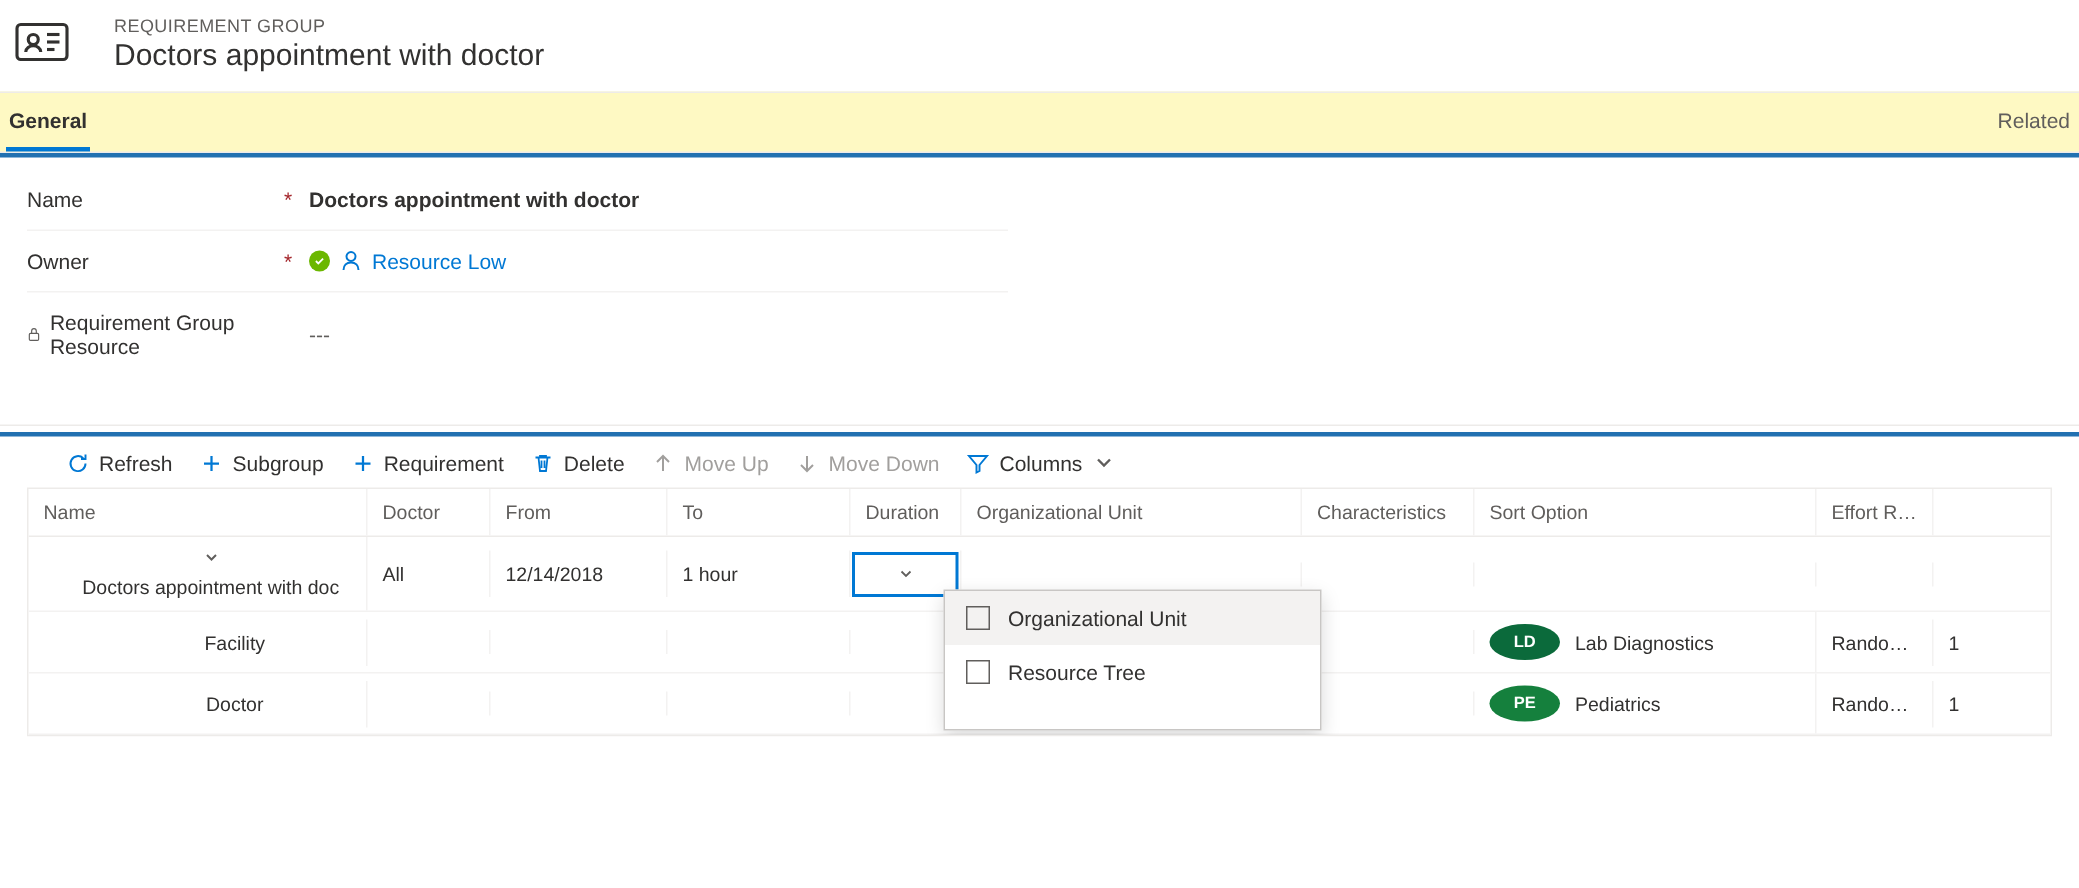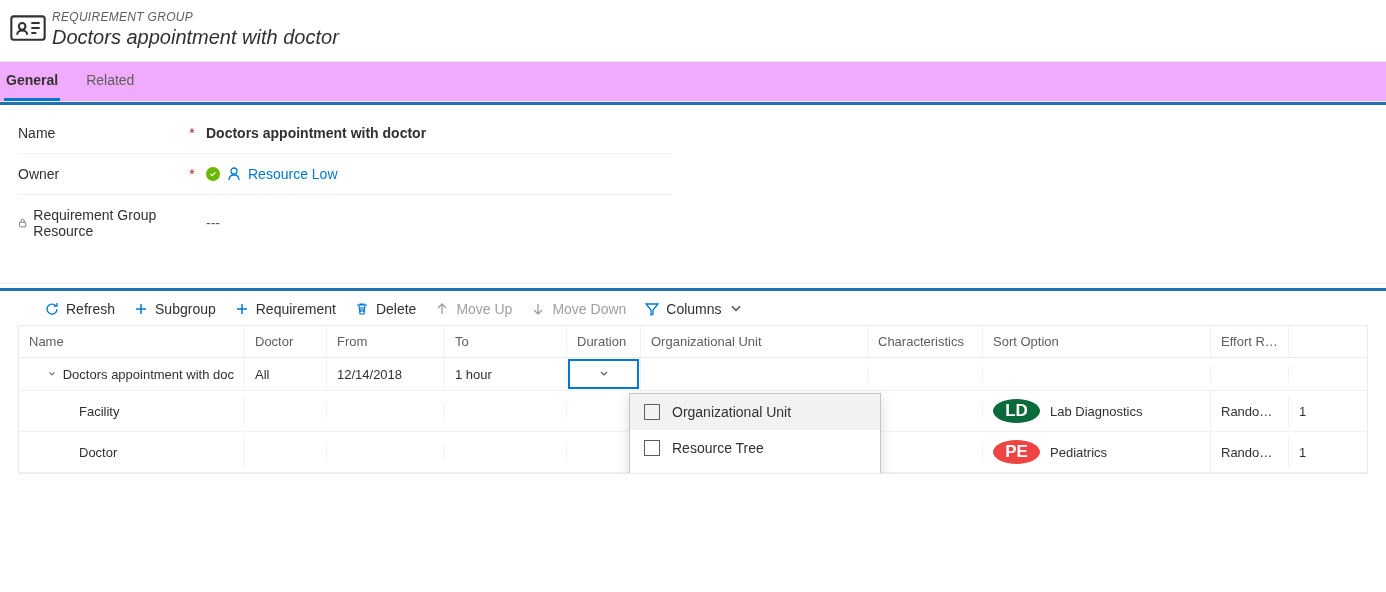--- a/index.html
+++ b/index.html
@@ -8,42 +8,42 @@
       font-size: 14px;
       color: #323130;
       background: #fff;
       width: 1386px;
       overflow: hidden;
     }
     .header {
       display: flex;
       align-items: center;
       padding: 8px 8px 10px 8px;
-      gap: 4px;
-      font-style: italic;
+      gap: 28px;
     }
     .header-icon svg { width: 40px; height: 40px; }
     .entity-label {
       font-size: 12px;
       color: #605e5c;
       letter-spacing: 0.3px;
     }
     .page-title {
       font-size: 20px;
       font-weight: 400;
       color: #323130;
       margin-top: 2px;
     }
     .tabs {
       display: flex;
       gap: 24px;
       padding: 0 4px;
       border-bottom: 1px solid #edebe9;
-      background: #f0abfc;
+      background: #fef9c3;
       border-top: 1px solid #edebe9;
+      justify-content: space-between;
     }
     .tab {
       padding: 10px 2px;
       font-size: 14px;
       color: #605e5c;
       cursor: pointer;
       border-bottom: 3px solid transparent;
     }
     .tab.active {
       color: #323130;
@@ -113,38 +113,38 @@
       overflow: hidden;
       text-overflow: ellipsis;
       font-size: 13px;
     }
     .ghead {
       border-bottom: 1px solid #edebe9;
       color: #605e5c;
       font-weight: 400;
     }
     .grow { border-bottom: 1px solid #f3f2f1; }
-    .name-cell { display: flex; align-items: center; gap: 6px; }
+    .name-cell { display: flex; align-items: center; gap: 6px; flex-direction: column; }
     .indent-1 { padding-left: 28px !important; }
     .indent-2 { padding-left: 60px !important; }
     .chev { width: 12px; height: 12px; }
     .partof-sel {
       border: 2px solid #0078d4;
       height: 30px;
       display: flex; align-items: center; justify-content: center;
       margin: -1px;
       cursor: pointer;
     }
     .char-chip {
       display: flex; align-items: center; gap: 10px;
     }
     .avatar {
       width: 47px; height: 24px; border-radius: 50%;
       display: flex; align-items: center; justify-content: center;
-      color: #fff; font-size: 17px; font-weight: 600;
+      color: #fff; font-size: 11px; font-weight: 600;
     }
     .dropdown {
       position: absolute;
       left: 610px; top: 67px;
       width: 252px;
       background: #fff;
       border: 1px solid #c8c6c4;
       box-shadow: 0 4px 12px rgba(0,0,0,0.15);
       z-index: 10;
     }
@@ -329,21 +329,21 @@
         <div class="name-cell indent-2">
             <span>Doctor</span>
           </div>
         <div></div>
           <div></div>
           <div></div>
           <div></div>
           <div></div>
           <div></div>
         <div class="char-chip">
-          <span class="avatar" style="background:#ef4444">PE</span>
+          <span class="avatar" style="background:#15803d">PE</span>
           <span>Pediatrics</span>
         </div>
         <div>Randomize</div>
         <div>1</div>
       </div>
 
       <div class="dropdown">
         <div class="dd-item hover">
           <div class="checkbox"></div>
           <span>Organizational Unit</span>

